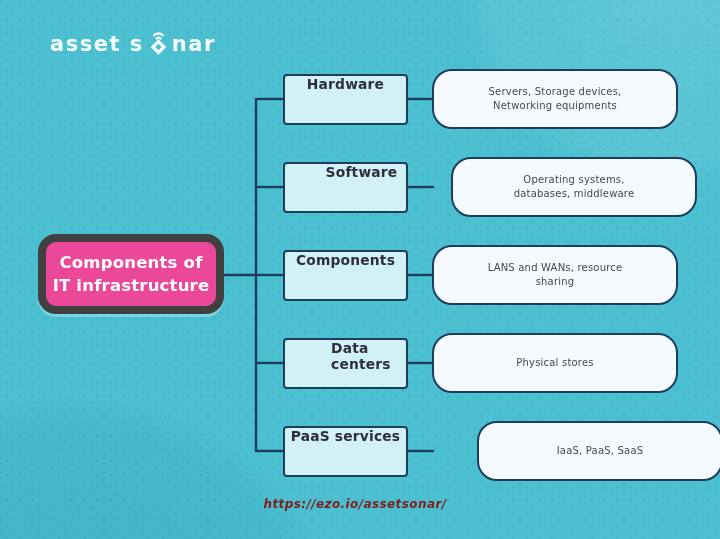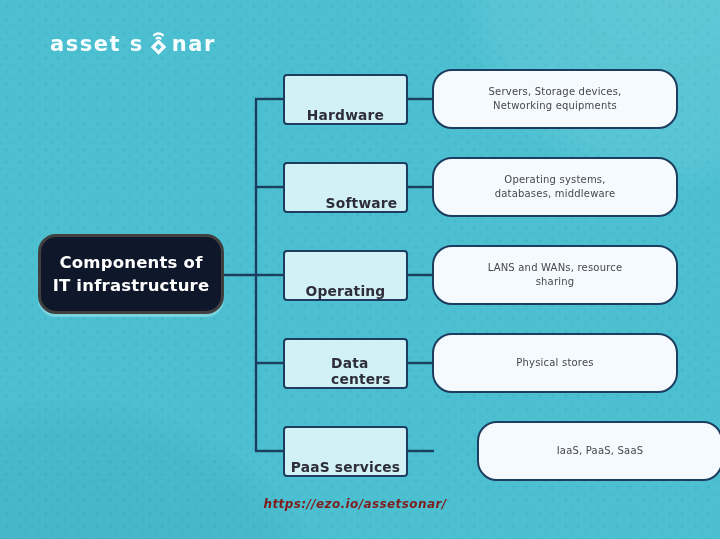--- a/index.html
+++ b/index.html
@@ -42,58 +42,58 @@
     position: absolute; left: 50px; top: 26px;
     display: flex; align-items: flex-end;
     color: #f6feff;
     font-size: 21px; font-weight: 600; letter-spacing: 1.5px;
     line-height: 1;
   }
   .logo .sonar-glyph { margin: 0 1px -1px 2px; display: block; }
 
   .root-box {
     position: absolute; left: 38px; top: 234px; width: 186px; height: 80px;
-    background: #0f172a;
-    border: 3px solid #404040;
+    background: #ec4899;
+    border: 8px solid #404040;
     border-radius: 18px;
     display: flex; align-items: center; justify-content: center;
     box-shadow: 0 3px 0 rgba(210,245,250,0.35);
   }
   .root-box .root-label {
     color: #ffffff; font-weight: 800; font-size: 16.5px;
     text-align: center; line-height: 1.4; white-space: pre-line;
     letter-spacing: 0.2px;
   }
 
   .branch-label {
     position: absolute; left: 283px; width: 125px; height: 51px;
     background: #d1f1f7;
     border: 2.4px solid #1d3d5f;
     border-radius: 4px;
-    display: flex; align-items: flex-end; justify-content: center;
+    display: flex; align-items: flex-start; justify-content: center;
   }
   .branch-label span {
     color: #2e2e3a; font-weight: 800; font-size: 13.8px; letter-spacing: 0.2px;
   }
 
   .branch-desc {
     position: absolute; left: 432px; width: 246px; height: 60px;
     background: #f4fafd;
     border: 2.2px solid #1d3d5f;
     border-radius: 20px;
     display: flex; align-items: center; justify-content: center;
   }
   .branch-desc span {
     color: #47474f; font-size: 10px; text-align: center;
     line-height: 1.45; white-space: pre-line; letter-spacing: 0.2px;
   }
 
   
   .row-0 .branch-label { top: 74px; }  .row-0 .branch-desc { top: 69px; }
-  .row-1 .branch-label { top: 162px; padding-left: 32px; } .row-1 .branch-desc { top: 157px; }
+  .row-1 .branch-label { top: 162px; padding-left: 32px; } .row-1 .branch-desc { top: 157px; margin-left: 19px; }
   .row-2 .branch-label { top: 250px; } .row-2 .branch-desc { top: 245px; }
   .row-3 .branch-label { top: 338px; padding-left: 46px; } .row-3 .branch-desc { top: 333px; }
   .row-4 .branch-label { top: 426px; } .row-4 .branch-desc { top: 421px; margin-left: 45px; }
 
   .footer-url {
     position: absolute; left: 0; right: 10px; top: 497px;
     text-align: center;
     color: #7f1d1d; font-size: 12px; font-weight: 700; font-style: italic;
     letter-spacing: 0.4px;
   }
@@ -151,21 +151,21 @@
       <span>Software</span>
     </div>
     <div class="branch-desc">
       <span>Operating systems,
 databases, middleware</span>
     </div>
   </div>
 
   <div class="row-2">
     <div class="branch-label">
-      <span>Operating</span>
+      <span>Components</span>
     </div>
     <div class="branch-desc">
       <span>LANS and WANs, resource
 sharing</span>
     </div>
   </div>
 
   <div class="row-3">
     <div class="branch-label">
       <span>Data centers</span>

